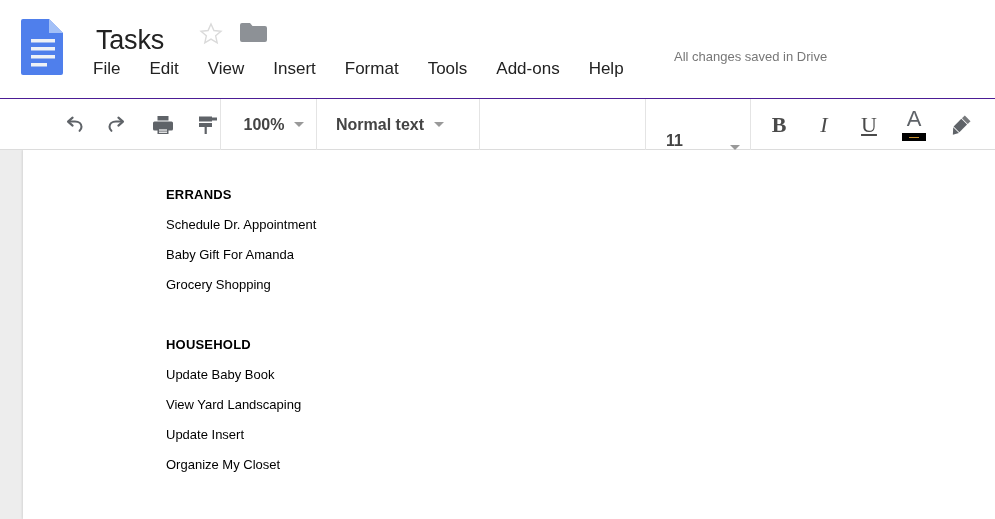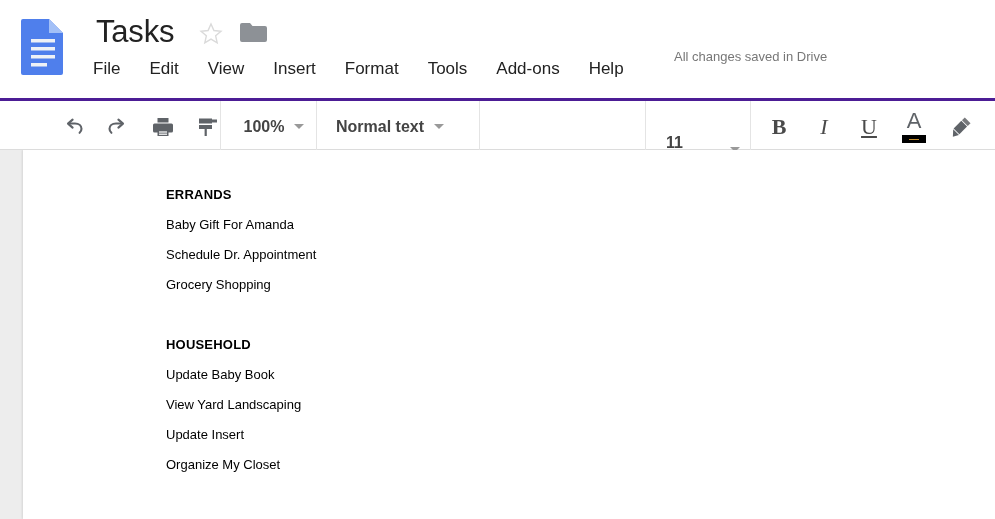--- a/index.html
+++ b/index.html
@@ -25,22 +25,22 @@
   .docs-logo {
     position: absolute;
     left: 21px;
     top: 17px;
     width: 44px;
     height: 58px;
   }
   .doc-title {
     position: absolute;
     left: 96px;
-    top: 16px;
-    font-size: 31px;
+    top: 24px;
+    font-size: 27px;
     color: #222222;
     letter-spacing: -0.2px;
     line-height: 32px;
     white-space: nowrap;
   }
   .star-icon {
     position: absolute;
     left: 198px;
     top: 21px;
     width: 26px;
@@ -78,21 +78,21 @@
     line-height: 22px;
     white-space: nowrap;
     cursor: pointer;
   }
 
   
   .toolbar {
     position: relative;
     height: 52px;
     background: #ffffff;
-    border-top: 3px solid #4c1d95;
+    border-top: 1px solid #4c1d95;
     border-bottom: 1px solid #dcdcdc;
     box-sizing: border-box;
   }
   .tb-sep {
     position: absolute;
     top: 0;
     width: 1px;
     height: 51px;
     background: #e4e4e4;
   }
@@ -339,22 +339,22 @@
       <path d="M12.3 6.3 l5.3 5.3 -7.1 7.1 -5.3 -5.3 z" fill="#5f6368"></path>
       <path d="M4.8 14 l5.3 5.3 -5.6 1.6 z" fill="#5f6368"></path>
     </svg>
   </div>
 </div>
 
 <div class="workspace">
   <div class="page">
     <div class="doc-body">
       <div class="doc-line heading">ERRANDS</div>
+      <div class="doc-line">Schedule Dr. Appointment</div>
       <div class="doc-line">Baby Gift For Amanda</div>
-      <div class="doc-line">Schedule Dr. Appointment</div>
       <div class="doc-line">Grocery Shopping</div>
       <div class="doc-line spacer"></div>
       <div class="doc-line heading">HOUSEHOLD</div>
       <div class="doc-line">Update Baby Book</div>
       <div class="doc-line">View Yard Landscaping</div>
       <div class="doc-line">Update Insert</div>
       <div class="doc-line">Organize My Closet</div>
     </div>
   </div>
 </div>

